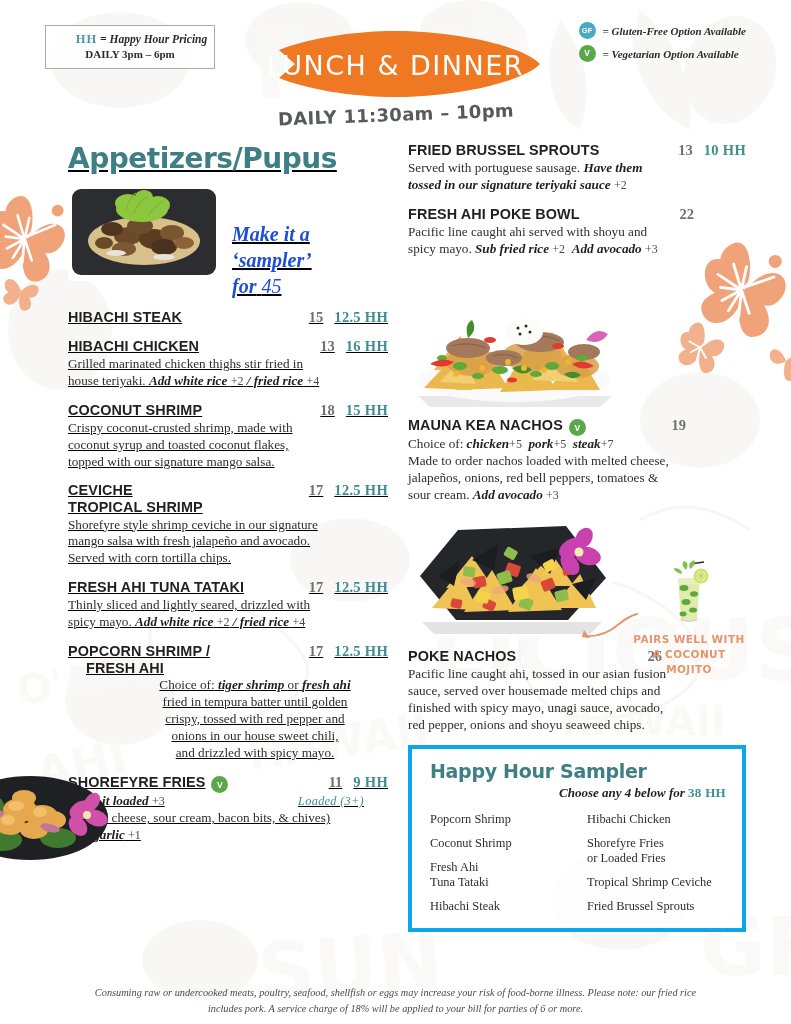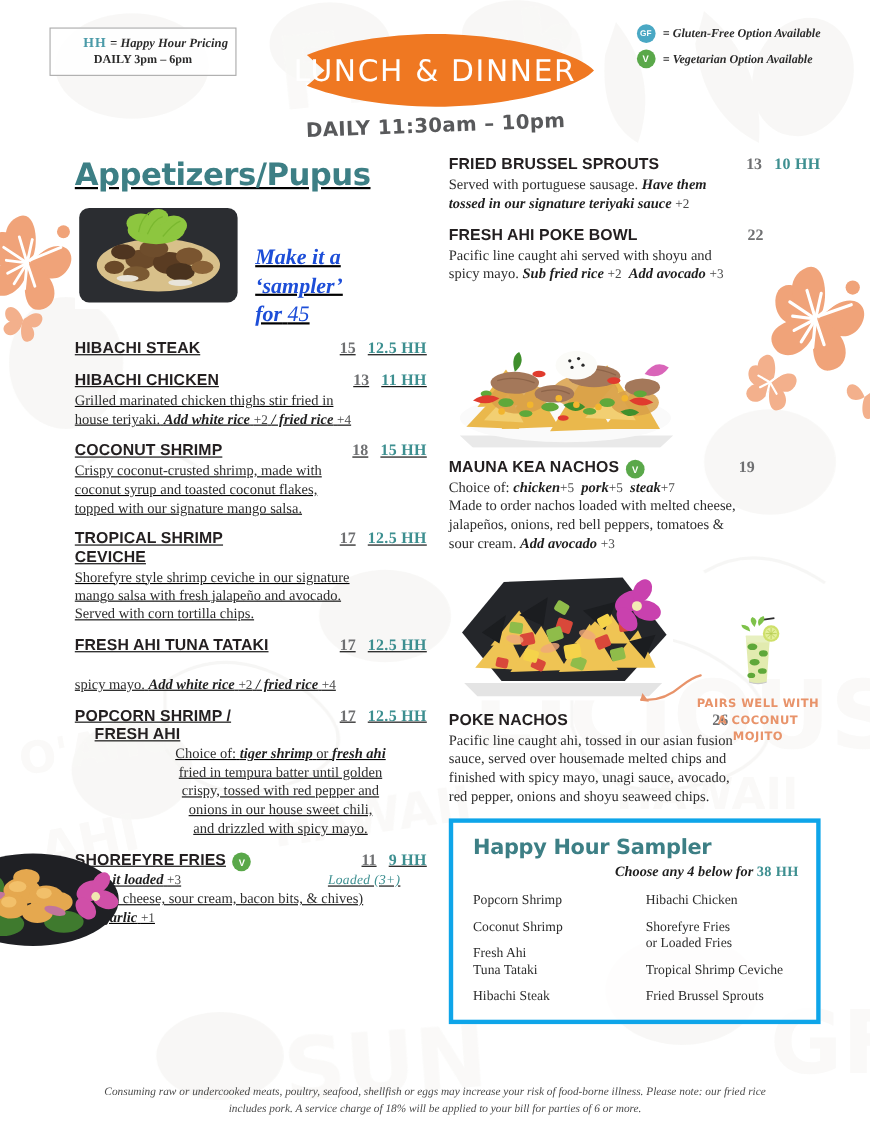--- a/index.html
+++ b/index.html
@@ -450,21 +450,21 @@
             <span class="price-hh">12.5 HH</span>
           </span>
         </div>
       </div>
 
       <div class="item">
         <div class="item-head">
           <span class="item-name">HIBACHI CHICKEN</span>
           <span class="price-block">
             <span class="price">13</span>
-            <span class="price-hh">11 HH</span>
+            <span class="price-hh">16 HH</span>
           </span>
         </div>
         <div class="item-desc">
           <span>Grilled marinated chicken thighs stir fried in</span><br>
           <span>house teriyaki.</span>
           <i>Add white rice</i>
           <span class="plus">+2</span>
           <i>/ fried rice</i>
           <span class="plus">+4</span>
         </div>
@@ -481,22 +481,22 @@
         <div class="item-desc">
           <span>Crispy coconut-crusted shrimp, made with</span><br>
           <span>coconut syrup and toasted coconut flakes,</span><br>
           <span>topped with our signature mango salsa.</span>
         </div>
       </div>
 
       <div class="item">
         <div class="item-head">
           <span class="item-name">
+            <span class="name-2line">CEVICHE</span>
             <span class="name-2line">TROPICAL SHRIMP</span>
-            <span class="name-2line">CEVICHE</span>
           </span>
           <span class="price-block">
             <span class="price">17</span>
             <span class="price-hh">12.5 HH</span>
           </span>
         </div>
         <div class="item-desc">
           <span>Shorefyre style shrimp ceviche in our signature</span><br>
           <span>mango salsa with fresh jalapeño and avocado.</span><br>
           <span>Served with corn tortilla chips.</span>
@@ -505,21 +505,21 @@
 
       <div class="item">
         <div class="item-head">
           <span class="item-name">FRESH AHI TUNA TATAKI</span>
           <span class="price-block">
             <span class="price">17</span>
             <span class="price-hh">12.5 HH</span>
           </span>
         </div>
         <div class="item-desc">
-          <br>
+          <span>Thinly sliced and lightly seared, drizzled with</span><br>
           <span>spicy mayo.</span>
           <i>Add white rice</i>
           <span class="plus">+2</span>
           <i>/ fried rice</i>
           <span class="plus">+4</span>
         </div>
       </div>
 
       <div class="item">
         <div class="item-head">

